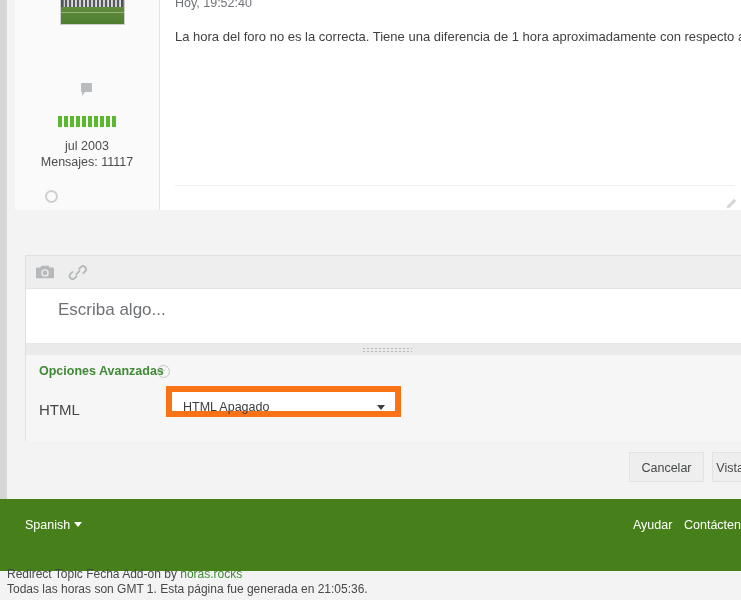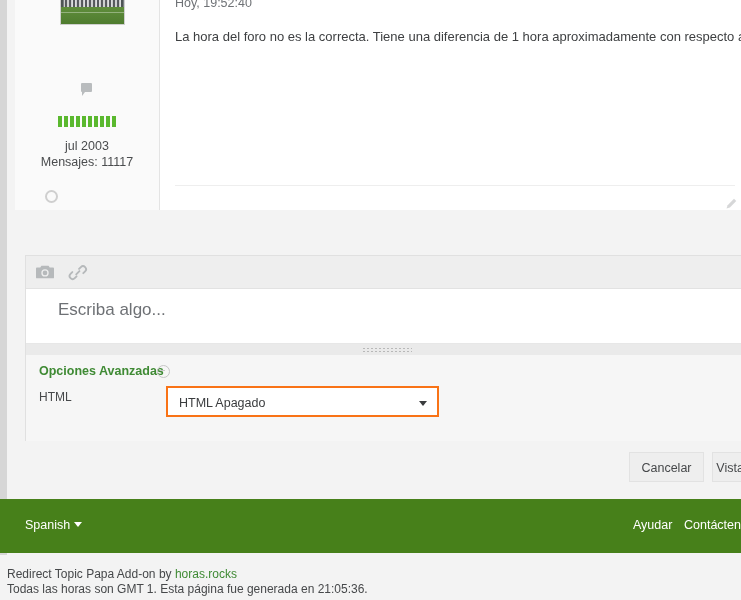--- a/index.html
+++ b/index.html
@@ -51,34 +51,34 @@
   .tb-link{left:42px;}
   .ed-textarea{position:absolute;left:0;top:33px;width:100%;height:54px;background:#fff;}
   .ed-placeholder{position:absolute;left:13px;top:11px;font-size:17px;color:#6e7175;margin-left:19px;}
   .ed-grip{position:absolute;left:0;top:87px;width:100%;height:11px;background:#eaeaea;border-top:1px solid #e7e7e7;border-bottom:1px solid #e7e7e7;}
   .ed-grip .dots{position:absolute;left:50%;top:3px;transform:translateX(-50%);width:50px;height:5px;
      background-image:radial-gradient(#b8b8b8 40%,transparent 41%);background-size:4px 3px;}
   .ed-adv{position:absolute;left:0;top:99px;width:100%;height:86px;background:#f6f6f6;}
   .adv-title{position:absolute;left:13px;top:9px;font-size:12.5px;font-weight:bold;color:#3f8a34;}
   .adv-toggle{position:absolute;left:131px;top:10px;width:11px;height:11px;border:1px solid #c6c6c6;border-radius:50%;}
   .adv-toggle:after{content:"";position:absolute;left:2px;top:4px;width:5px;height:1px;background:#c6c6c6;}
-  .adv-label{position:absolute;left:13px;top:35px;font-size:12px;color:#46484a;}
-  .adv-select{position:absolute;left:140px;top:31px;width:273px;height:31px;background:#fff;border:2px solid #f97316;box-sizing:border-box;cursor:pointer;}
+  .adv-label{position:absolute;left:13px;top:46px;font-size:15px;color:#46484a;}
+  .adv-select{position:absolute;left:140px;top:31px;width:235px;height:31px;background:#fff;border:6px solid #f97316;box-sizing:border-box;cursor:pointer;}
   .adv-select span{position:absolute;left:11px;top:8px;font-size:12.5px;color:#3a3c3e;}
   .adv-caret{position:absolute;right:10px;top:13px;border-left:4px solid transparent;border-right:4px solid transparent;border-top:5px solid #3a3c3e;}
 
   
   .btnrow{position:absolute;left:0;top:452px;width:607px;height:32px;}
   .btn{position:absolute;top:0;height:30px;line-height:30px;background:#eeeeee;border:1px solid #e2e2e2;box-sizing:border-box;
        font-size:12.5px;color:#46484a;text-align:center;cursor:pointer;}
   .btn-cancel{left:629px;width:75px;}
   .btn-save{left:712px;width:75px;}
 
   
-  .footer{position:absolute;left:0;top:499px;width:741px;height:54px;background:#47801a;}
+  .footer{position:absolute;left:0;top:499px;width:741px;height:72px;background:#47801a;}
   .lang{position:absolute;left:25px;top:19px;font-size:12.5px;color:#ffffff;cursor:pointer;}
   .lang b{font-weight:normal;}
   .lang .c{display:inline-block;margin-left:4px;border-left:4px solid transparent;border-right:4px solid transparent;border-top:5px solid #ffffff;vertical-align:2px;}
   .f-link{position:absolute;top:19px;font-size:12.5px;color:#ffffff;cursor:pointer;white-space:nowrap;text-align:right;}
   .f-help{left:633px;}
   .f-contact{left:684px;}
 
   
   .copy{position:absolute;left:7px;top:566px;width:734px;font-size:12px;line-height:16px;color:#46484a;}
   .copy a{color:#3f8a34;text-decoration:none;}
@@ -191,15 +191,15 @@
 
 <div class="footer">
   <div class="lang">
     <b>Spanish</b><span class="c"></span>
   </div>
   <div class="f-link f-help">Ayudar</div>
   <div class="f-link f-contact">Contáctenos</div>
 </div>
 
 <div class="copy">
-  <span>Redirect Topic Papa Add-on by </span><a href="#">horas.rocks</a>
+  <span>Redirect Topic Fecha Add-on by </span><a href="#">horas.rocks</a>
 </div>
 <div class="copy-line2">Todas las horas son GMT 1. Esta página fue generada en 21:05:36.</div>
 
 </body></html>

